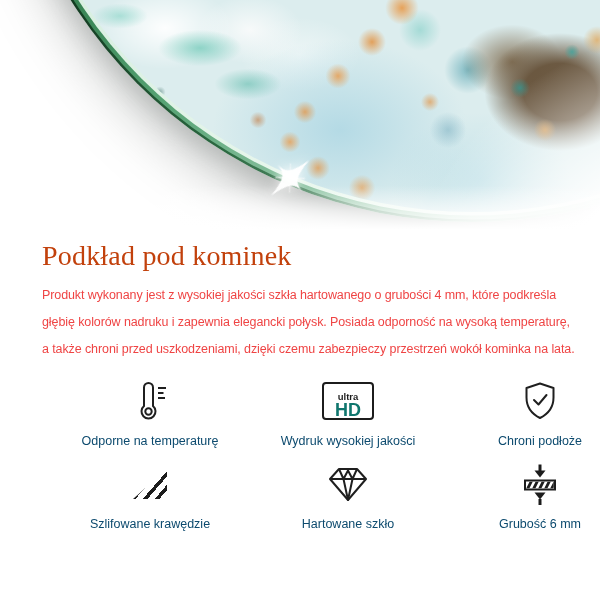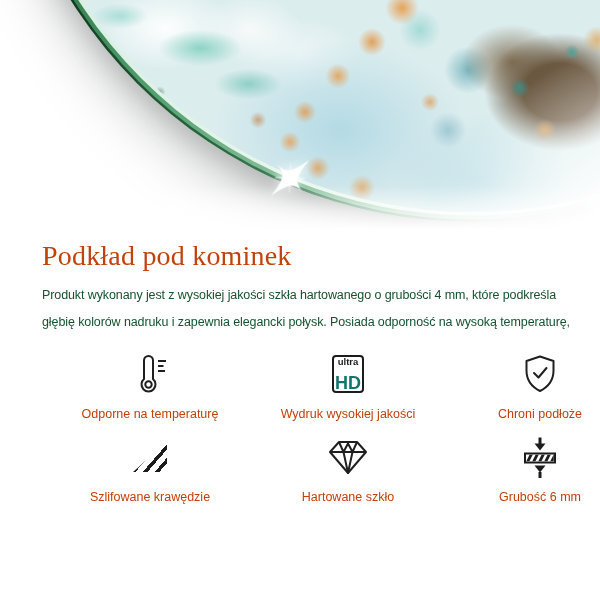--- a/index.html
+++ b/index.html
@@ -60,31 +60,31 @@
     background:linear-gradient(to bottom, rgba(255,255,255,0) 80%, rgba(255,255,255,.65) 91%, #ffffff 99%); }
 
   .sparkle { position:absolute; left:258px; top:146px;
     transform:rotate(-43deg);
     filter:drop-shadow(0 0 6px rgba(255,255,255,.95)); }
 
   
   .content { padding:0 42px; }
   h1 { margin-top:6px; font-family:"Liberation Serif","DejaVu Serif",serif;
        font-weight:400; font-size:28px; line-height:36px; color:#c2410c; letter-spacing:.2px; }
-  .paragraph { margin-top:8px; font-size:12.5px; line-height:27px; color:#14532d; letter-spacing:-.1px; }
+  .paragraph { margin-top:8px; font-size:12.5px; line-height:27px; color:#ef4444; letter-spacing:-.1px; }
   .paragraph span { display:block; white-space:nowrap; }
 
   
   .features { margin-top:14px; display:grid; grid-template-columns:216px 180px 204px; row-gap:12px; }
   .feature { display:flex; flex-direction:column; align-items:center; }
   .icon-wrap { height:48px; display:flex; align-items:center; justify-content:center; }
-  .feature-label { margin-top:9px; font-size:12.5px; color:#c2410c; }
+  .feature-label { margin-top:9px; font-size:12.5px; color:#0c4a6e; }
 
-  .uhd-box { width:32px; height:38px; border:2.5px solid #1c1c1c; border-radius:4px;
-    display:flex; flex-direction:column; align-items:center; justify-content:space-between; background:#fff; }
+  .uhd-box { width:52px; height:38px; border:2.5px solid #1c1c1c; border-radius:4px;
+    display:flex; flex-direction:column; align-items:center; justify-content:flex-end; background:#fff; }
   .uhd-small { font-size:9.5px; font-weight:700; line-height:10px; color:#1c1c1c; }
   .uhd-big   { font-size:18px;  font-weight:700; line-height:16px; color:#0f766e; }
 
   .stripes-triangle { width:34px; height:30px;
     clip-path:polygon(0 100%, 100% 100%, 100% 0);
     background:repeating-linear-gradient(131deg, #1c1c1c 0 3.5px, transparent 3.5px 9px); }
 
   svg.icon { stroke:#1f1f1f; fill:none; stroke-width:2; }
 </style>
 </head>
@@ -106,20 +106,21 @@
 </section>
 
 <main class="content">
   <h1>
     <span>Podkład pod kominek</span><br>
   </h1>
 
   <div class="paragraph">
     <span>Produkt wykonany jest z wysokiej jakości szkła hartowanego o grubości 4 mm, które podkreśla</span>
     <span>głębię kolorów nadruku i zapewnia elegancki połysk. Posiada odporność na wysoką temperaturę,</span>
+    <span>a także chroni przed uszkodzeniami, dzięki czemu zabezpieczy przestrzeń wokół kominka na lata.</span>
   </div>
 
   <div class="features">
 
     <div class="feature">
       <div class="icon-wrap">
         <svg class="icon" width="42" height="44" viewBox="0 0 42 44">
           <path d="M15 27.1 A7 7 0 1 0 24 27.1 L24 8.5 A4.5 4.5 0 0 0 15 8.5 Z"></path>
           <circle cx="19.5" cy="32.5" r="3.2"></circle>
           <path d="M29 9 h8 M29 14 h5.5 M29 19 h7"></path>

